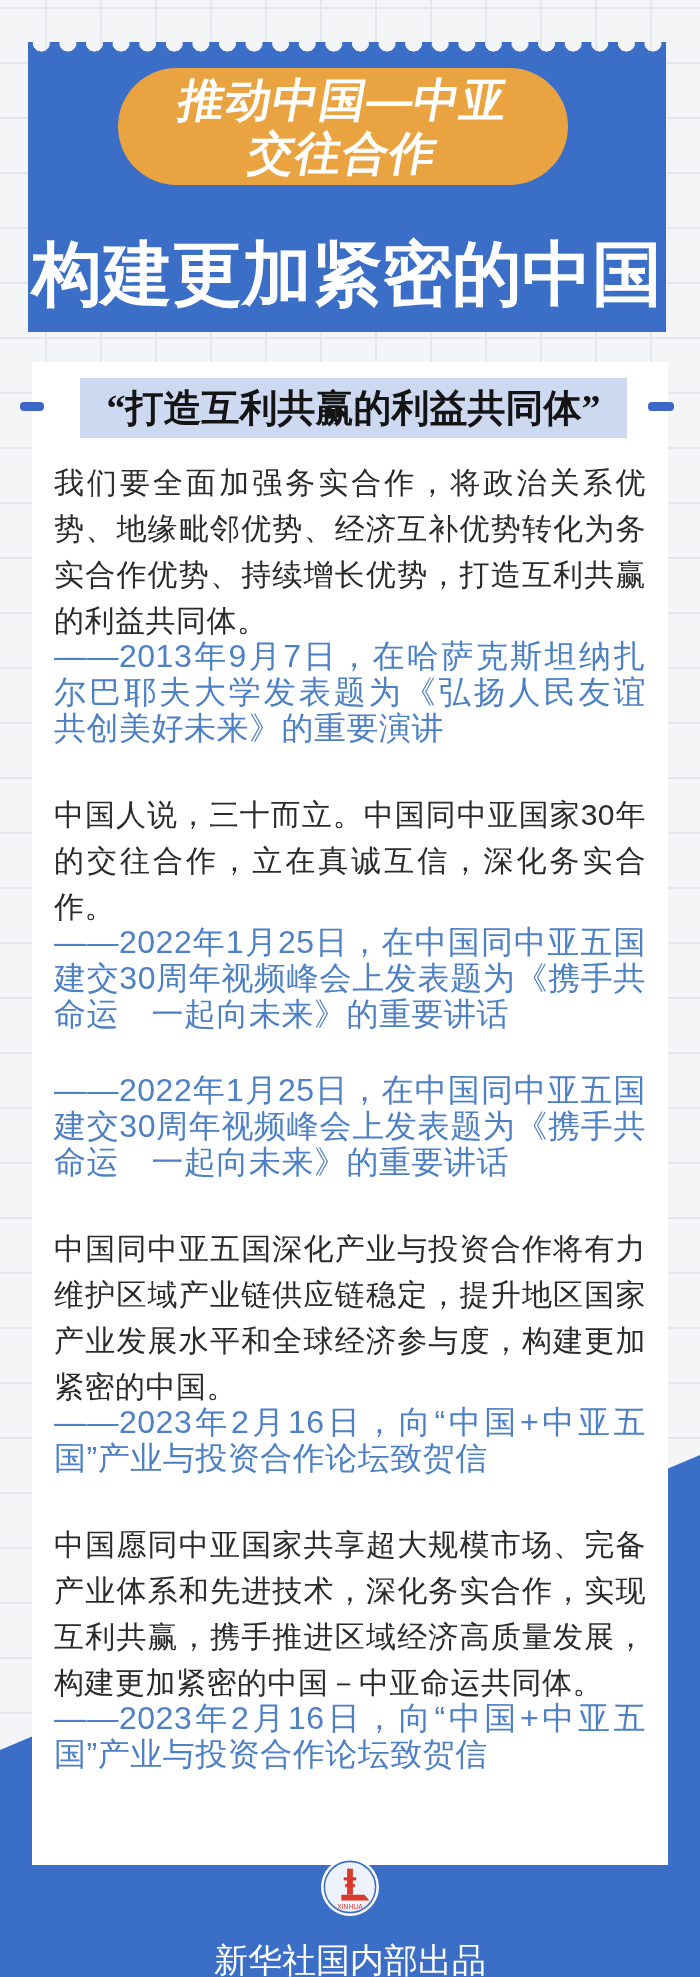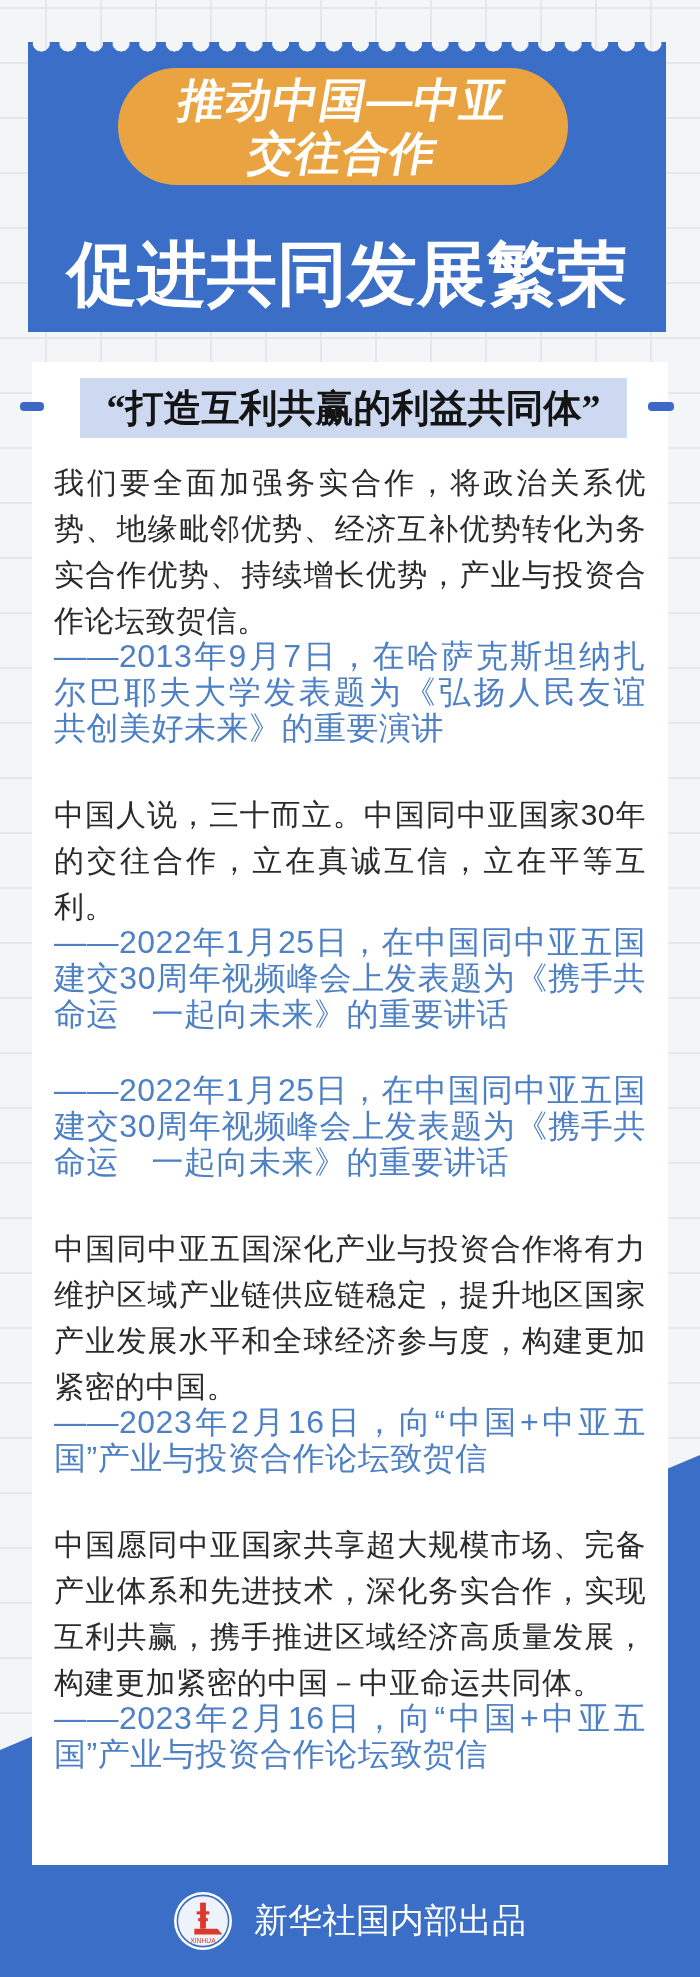--- a/index.html
+++ b/index.html
@@ -63,53 +63,53 @@
     text-align:justify;letter-spacing:0.5px;
   }
   .quote:first-of-type{margin-top:22px;}
   .source{
     margin:-6px 0 46px 0;color:#4d80c4;font-size:32px;line-height:36px;
     text-align:justify;letter-spacing:0.5px;
   }
   
   .footer{
     position:absolute;left:0;top:1865px;width:700px;height:112px;
-    display:flex;align-items:center;justify-content:center;gap:22px;
+    display:flex;align-items:center;justify-content:center;gap:22px;flex-direction:column;
   }
   .logo{width:58px;height:58px;flex:0 0 auto;}
   .credit{color:#ffffff;font-size:34px;letter-spacing:0px;white-space:nowrap;}
 </style>
 </head>
 <body>
 
 <div class="footer-bg"></div>
 
 <div class="banner">
   <div class="banner-edge"></div>
   <div class="banner-body"></div>
   <div class="tag-pill">
     <div class="tl">推动中国—中亚</div>
     <div class="tl">交往合作</div>
   </div>
-  <div class="banner-title">促进共同发展繁荣</div>
+  <div class="banner-title">构建更加紧密的中国</div>
 </div>
 
 <div class="card">
   <div class="ribbon">
     <span class="dash dash-left"></span>
     <div class="ribbon-bar">
       <span class="h">“打造互利共赢的利益共同体”</span>
     </div>
     <span class="dash dash-right"></span>
   </div>
 
-  <p class="quote">我们要全面加强务实合作，将政治关系优势、地缘毗邻优势、经济互补优势转化为务实合作优势、持续增长优势，产业与投资合作论坛致贺信。</p>
+  <p class="quote">我们要全面加强务实合作，将政治关系优势、地缘毗邻优势、经济互补优势转化为务实合作优势、持续增长优势，打造互利共赢的利益共同体。</p>
   <p class="source">——2013年9月7日，在哈萨克斯坦纳扎尔巴耶夫大学发表题为《弘扬人民友谊 共创美好未来》的重要演讲</p>
 
-  <p class="quote">中国人说，三十而立。中国同中亚国家30年的交往合作，立在真诚互信，立在平等互利。</p>
+  <p class="quote">中国人说，三十而立。中国同中亚国家30年的交往合作，立在真诚互信，深化务实合作。</p>
   <p class="source">——2022年1月25日，在中国同中亚五国建交30周年视频峰会上发表题为《携手共命运　一起向未来》的重要讲话</p>
 
   <p class="source">——2022年1月25日，在中国同中亚五国建交30周年视频峰会上发表题为《携手共命运　一起向未来》的重要讲话</p>
 
   <p class="quote">中国同中亚五国深化产业与投资合作将有力维护区域产业链供应链稳定，提升地区国家产业发展水平和全球经济参与度，构建更加紧密的中国。</p>
   <p class="source">——2023年2月16日，向“中国+中亚五国”产业与投资合作论坛致贺信</p>
 
   <p class="quote">中国愿同中亚国家共享超大规模市场、完备产业体系和先进技术，深化务实合作，实现互利共赢，携手推进区域经济高质量发展，构建更加紧密的中国－中亚命运共同体。</p>
   <p class="source">——2023年2月16日，向“中国+中亚五国”产业与投资合作论坛致贺信</p>
 </div>

